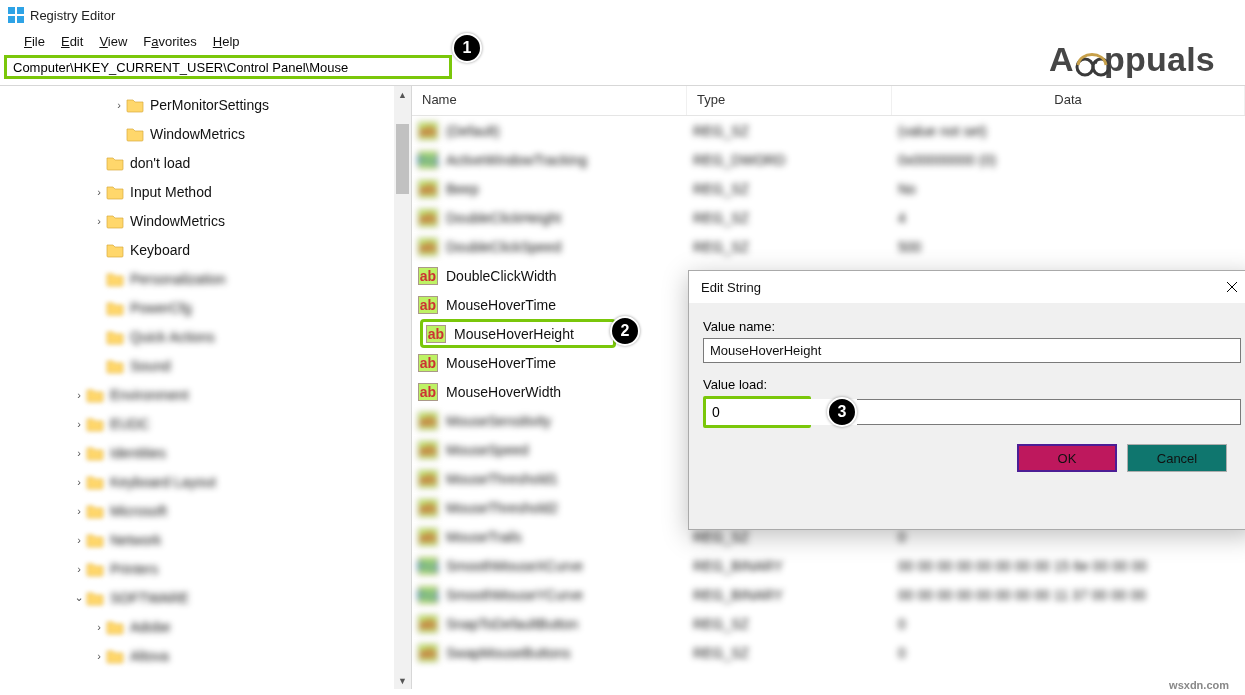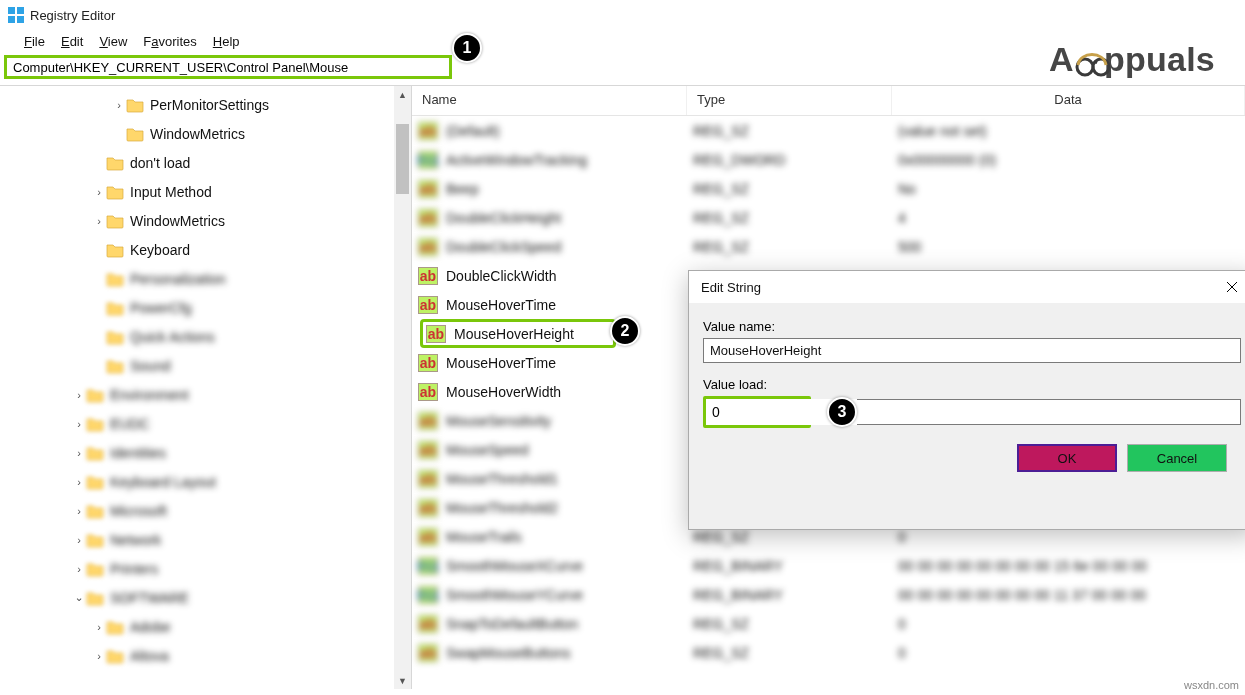--- a/index.html
+++ b/index.html
@@ -54,30 +54,30 @@
   .dialog-title { display: flex; align-items: center; justify-content: space-between; height: 32px; background: #fff; padding: 0 2px 0 12px; font-size: 13px; }
   .dialog-close { width: 43px; height: 30px; display: flex; align-items: center; justify-content: center; color: #111; font-size: 13px; }
   .dialog-body { padding: 10px 14px; }
   .dlg-label { font-size: 13px; margin: 6px 0 4px; color: #000; }
   .dlg-field-ro { width: 100%; height: 25px; border: 1px solid #7a7a7a; background: #fff; padding: 2px 6px; font-size: 13px; display:flex; align-items:center; }
   .dlg-value-wrap { display: flex; align-items: center; }
   .dlg-value-hl { width: 108px; border:3px solid #7ac70a; border-radius:2px; padding:0; height:32px; display:flex; align-items:center; }
   .dlg-value-input { flex: 1; height: 100%; border: none; outline: none; padding: 0 6px; font-size: 14px; background: #fff; }
   .dlg-value-rest { flex:1; height:26px; border:1px solid #7a7a7a; border-left:none; background:#fff; }
   .dialog-buttons { display:flex; justify-content:flex-end; gap:10px; padding: 16px 14px 0; }
-  .btn { width:100px; height:28px; font-size:13px; background:#22c55e; border:1px solid #adadad; cursor:default; display:flex; align-items:center; justify-content:center; }
+  .btn { width:100px; height:28px; font-size:13px; background:#0f766e; border:1px solid #adadad; cursor:default; display:flex; align-items:center; justify-content:center; }
   .btn.ok { border:2px solid #4c1d95; background:#be185d; }
   
   .value-hl-wrap { display:flex; align-items:center; }
   
   .watermark { position:absolute; right: 30px; top: 38px; font-family: "Segoe UI", sans-serif; font-weight: 700; font-size: 34px; letter-spacing: .25px; color: #464646; display:flex; align-items:center; }
   .watermark .gl { position: relative; display:inline-block; width: 30px; }
   .watermark svg { width:36px; height:36px; vertical-align:-12px; }
   
-  .footer { position: absolute; right: 6px; bottom: 4px; font-size: 11px; color: #888; }
+  .footer { position: absolute; right: 16px; bottom: 4px; font-size: 11px; color: #888; font-weight: bold; }
 </style>
 </head>
 <body>
 
 <div class="window">
 
   <div class="titlebar">
     <span class="title-icon">
       <svg viewBox="0 0 16 16">
           <rect x="0" y="0" width="7" height="7" fill="#2ea3e6"></rect>

